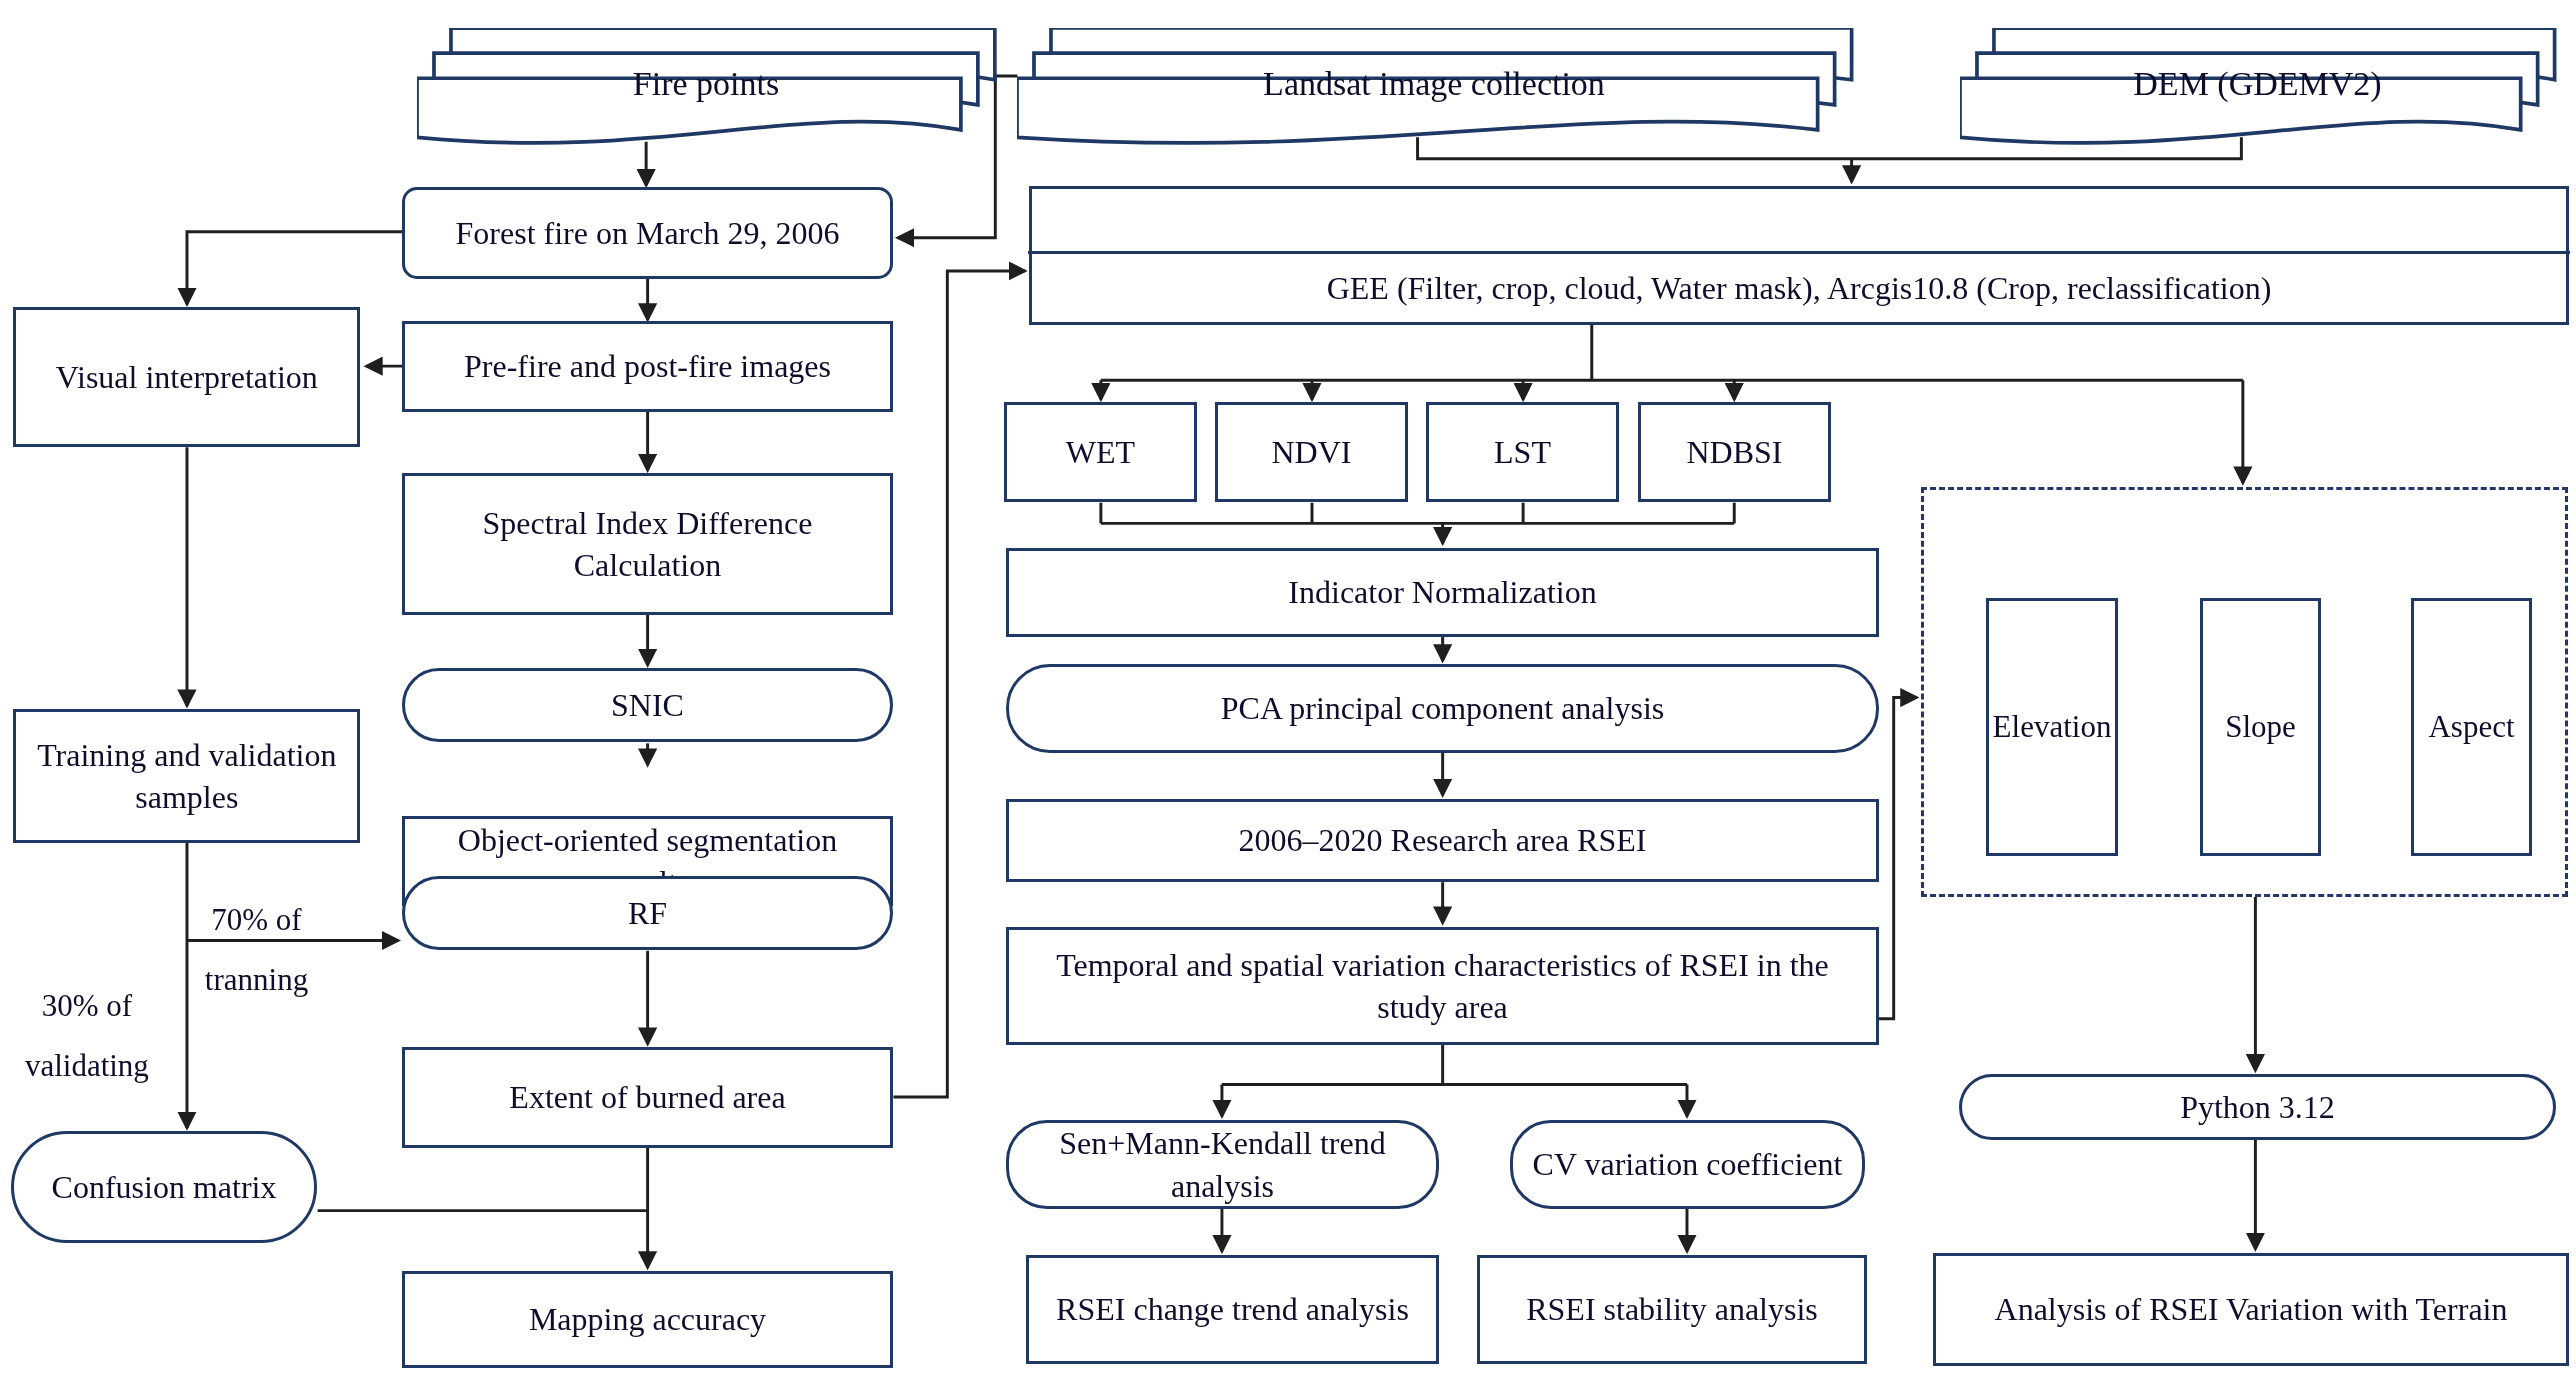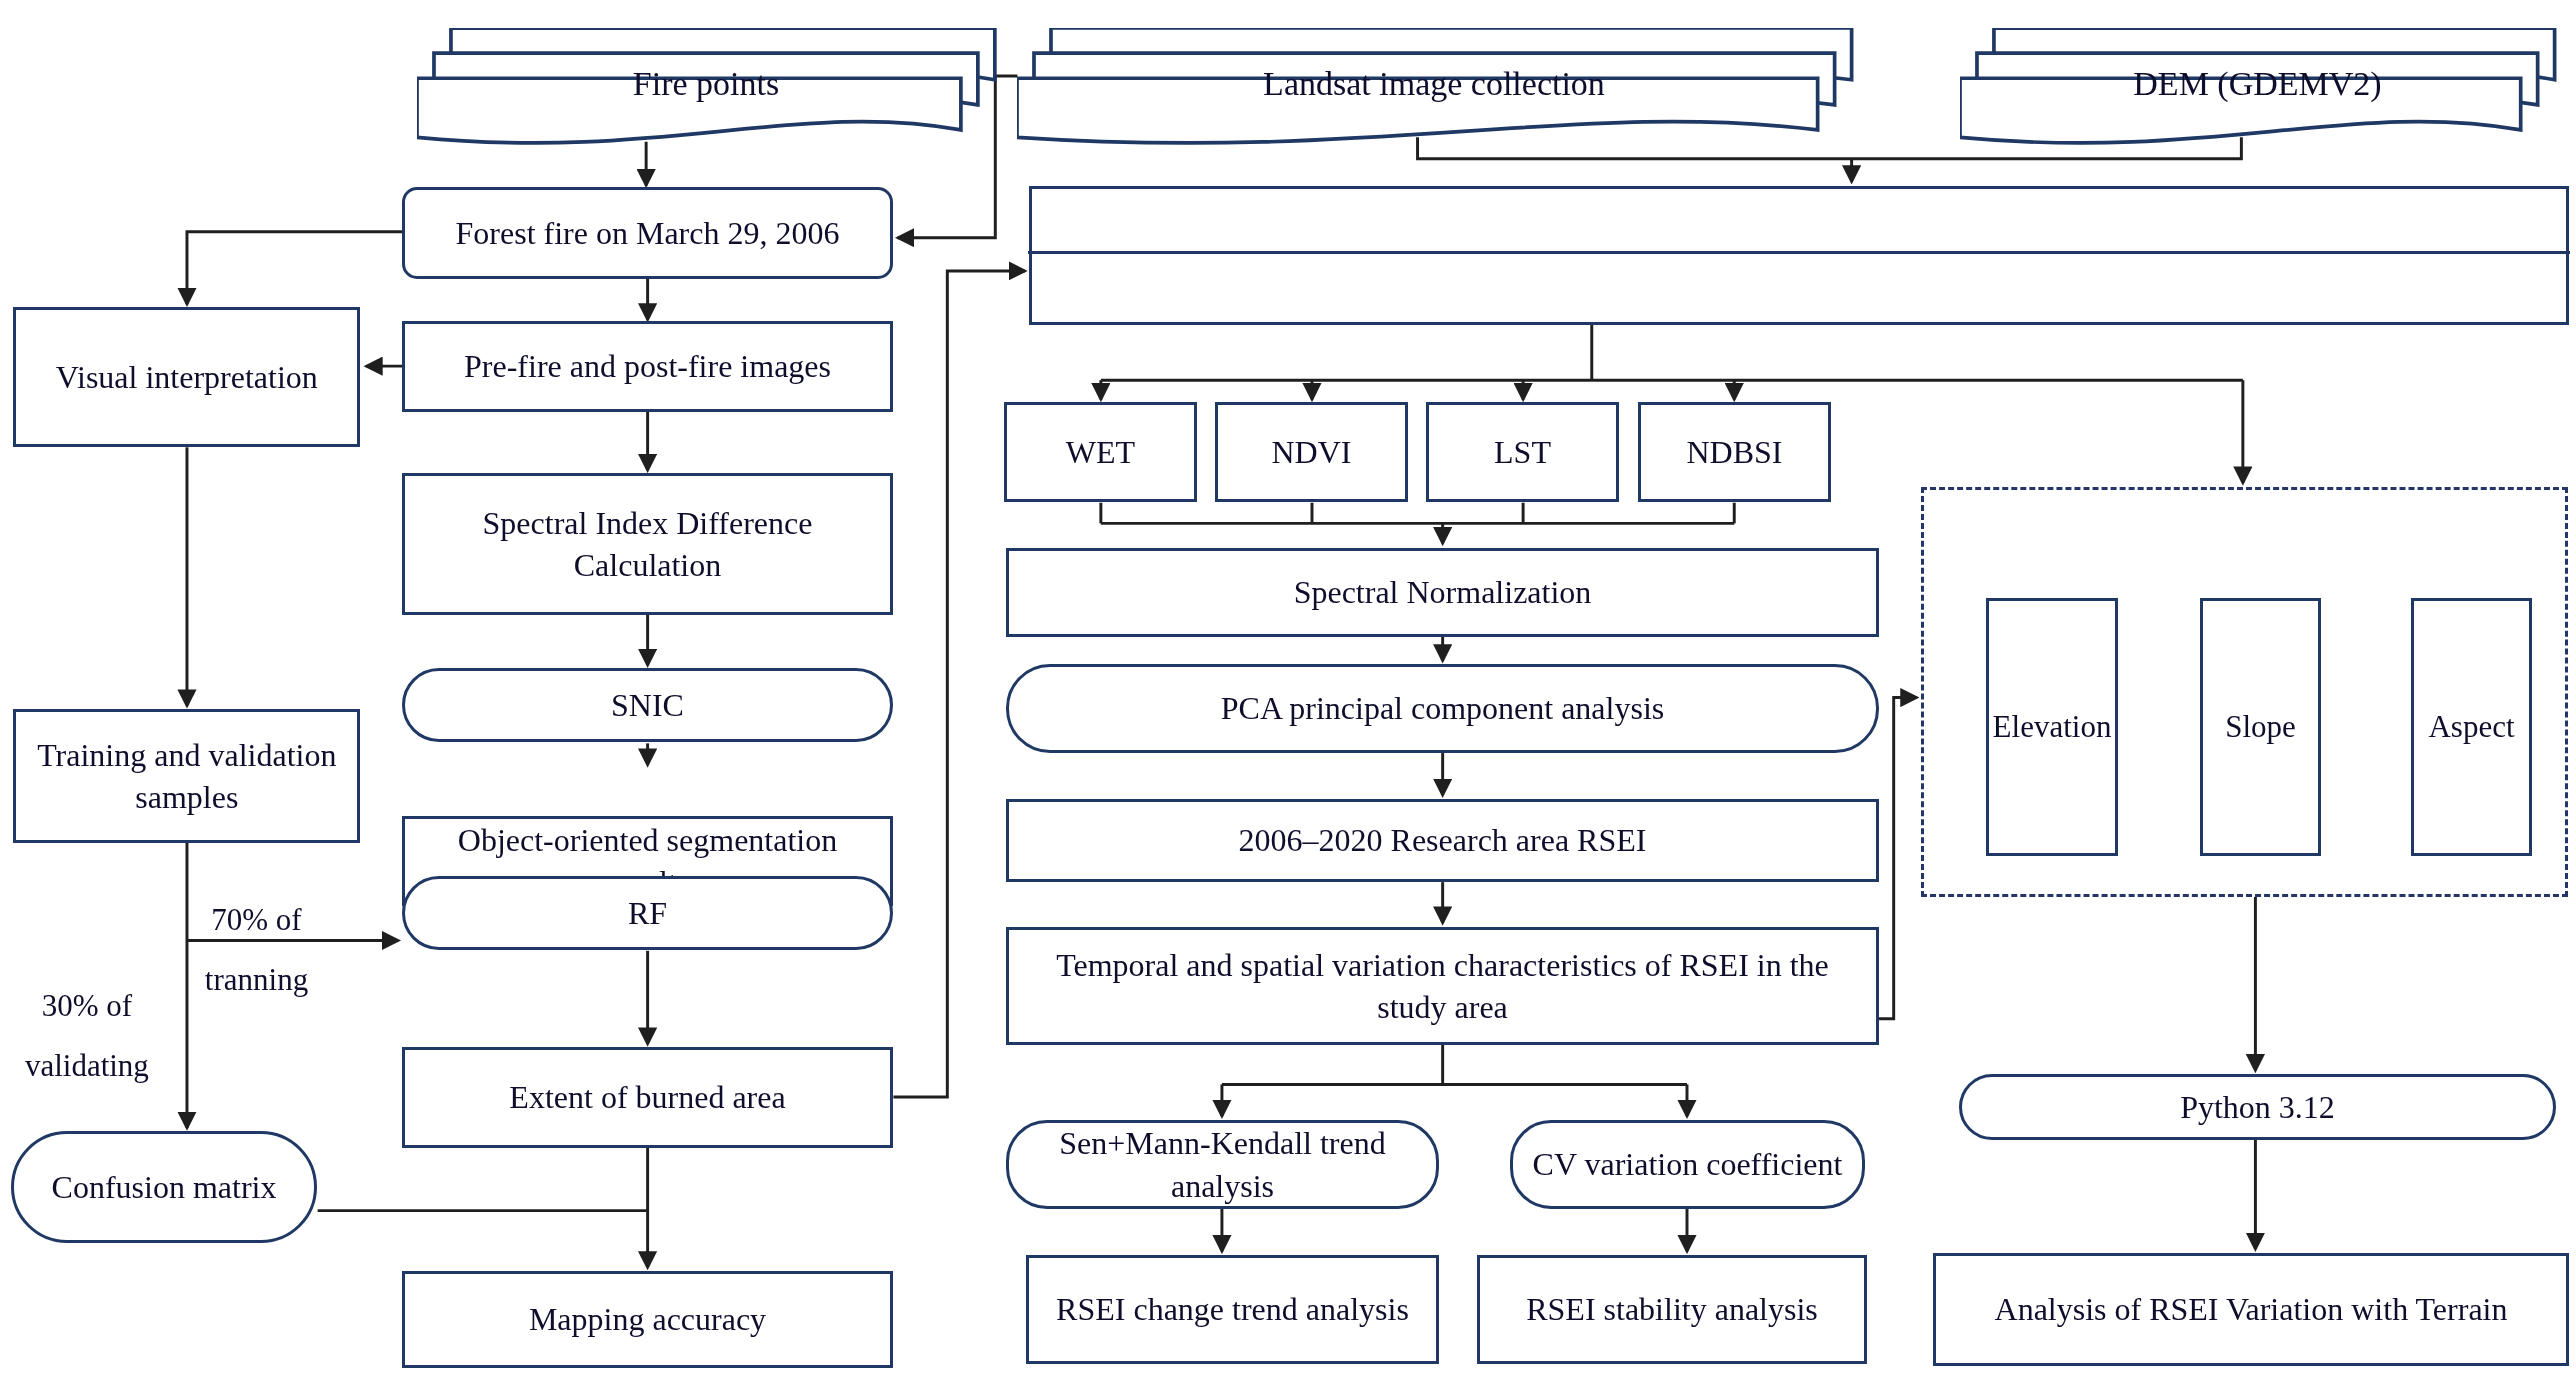--- a/index.html
+++ b/index.html
@@ -129,28 +129,29 @@
 <div class="freelabel" style="left:7.4px;top:976px;width:159px;">30% of<br>validating</div>
 
 <div class="box" style="left:402px;top:1047px;width:491px;height:101px;">Extent of burned area</div>
 
 <div class="box stadium" style="left:11px;top:1131px;width:306px;height:112px;border-radius:56px;">Confusion matrix</div>
 
 <div class="box" style="left:402px;top:1271px;width:491px;height:97px;">Mapping accuracy</div>
 
 <div class="box" id="datapre" style="left:1029px;top:186px;width:1540px;height:139px;">
   <div class="dp-divider"></div>
+  <div class="dp-inner" style="top:66px;bottom:0;">GEE (Filter, crop, cloud, Water mask), Arcgis10.8 (Crop, reclassification)</div>
 </div>
 
 <div class="box" style="left:1004px;top:402px;width:193px;height:100px;">WET</div>
 <div class="box" style="left:1215px;top:402px;width:193px;height:100px;">NDVI</div>
 <div class="box" style="left:1426px;top:402px;width:193px;height:100px;">LST</div>
 <div class="box" style="left:1638px;top:402px;width:193px;height:100px;">NDBSI</div>
 
-<div class="box" style="left:1006px;top:548px;width:873px;height:89px;">Spectral Normalization</div>
+<div class="box" style="left:1006px;top:548px;width:873px;height:89px;">Indicator Normalization</div>
 
 <div class="box stadium" style="left:1006px;top:664px;width:873px;height:89px;border-radius:44px;">PCA principal component analysis</div>
 
 <div class="box" style="left:1006px;top:799px;width:873px;height:83px;">2006–2020 Research area RSEI</div>
 
 <div class="box" style="left:1006px;top:927px;width:873px;height:118px;">Temporal and spatial variation characteristics of RSEI in the study area</div>
 
 <div class="box stadium" style="left:1006px;top:1120px;width:433px;height:89px;border-radius:41px;">Sen+Mann-Kendall trend analysis</div>
 
 <div class="box stadium" style="left:1510px;top:1120px;width:355px;height:89px;border-radius:41px;">CV variation coefficient</div>

